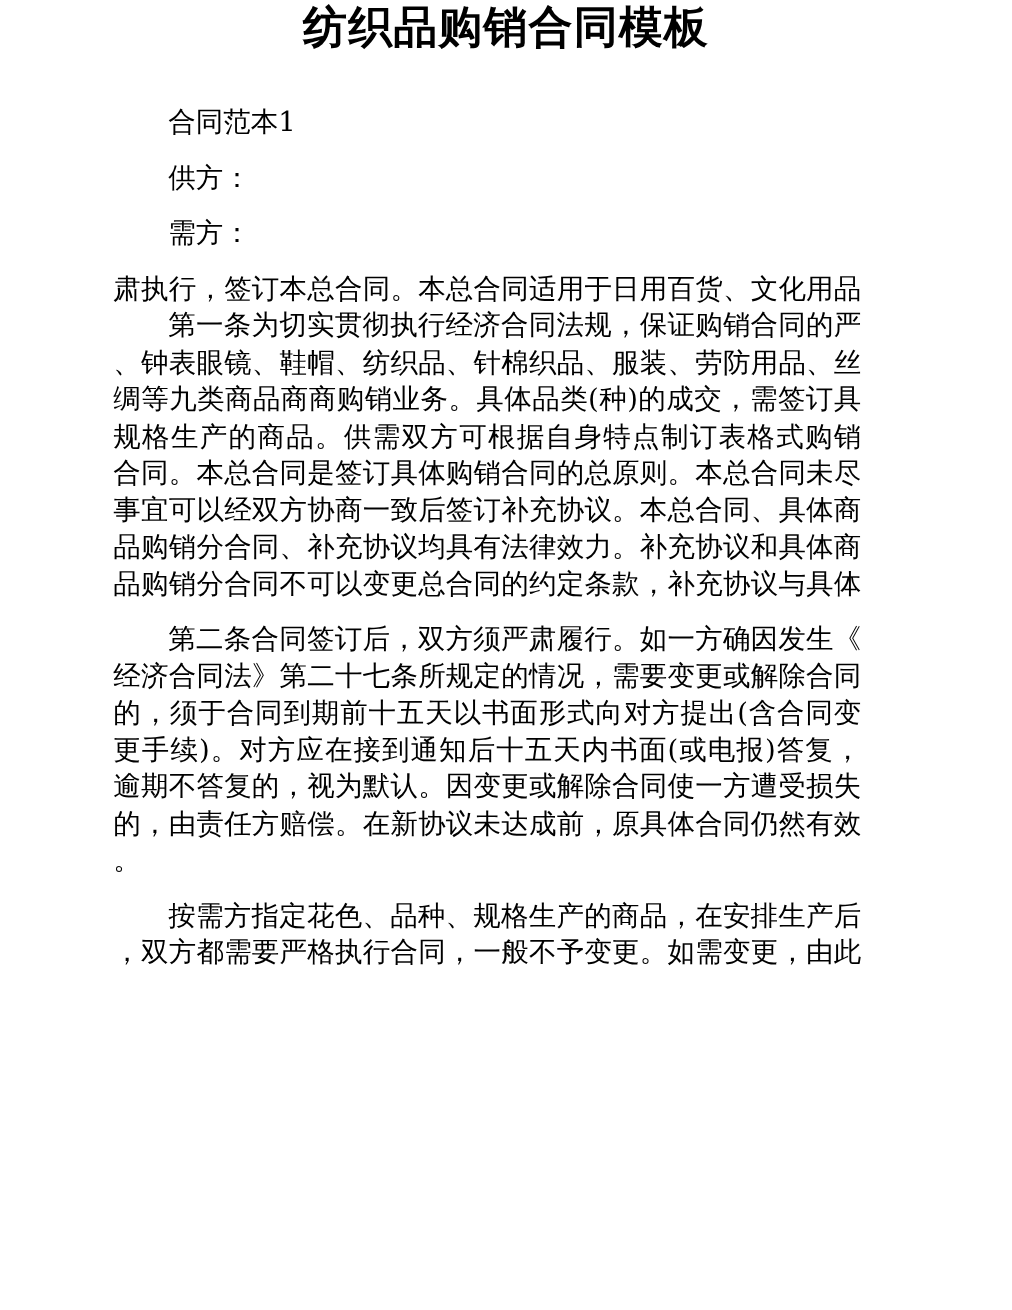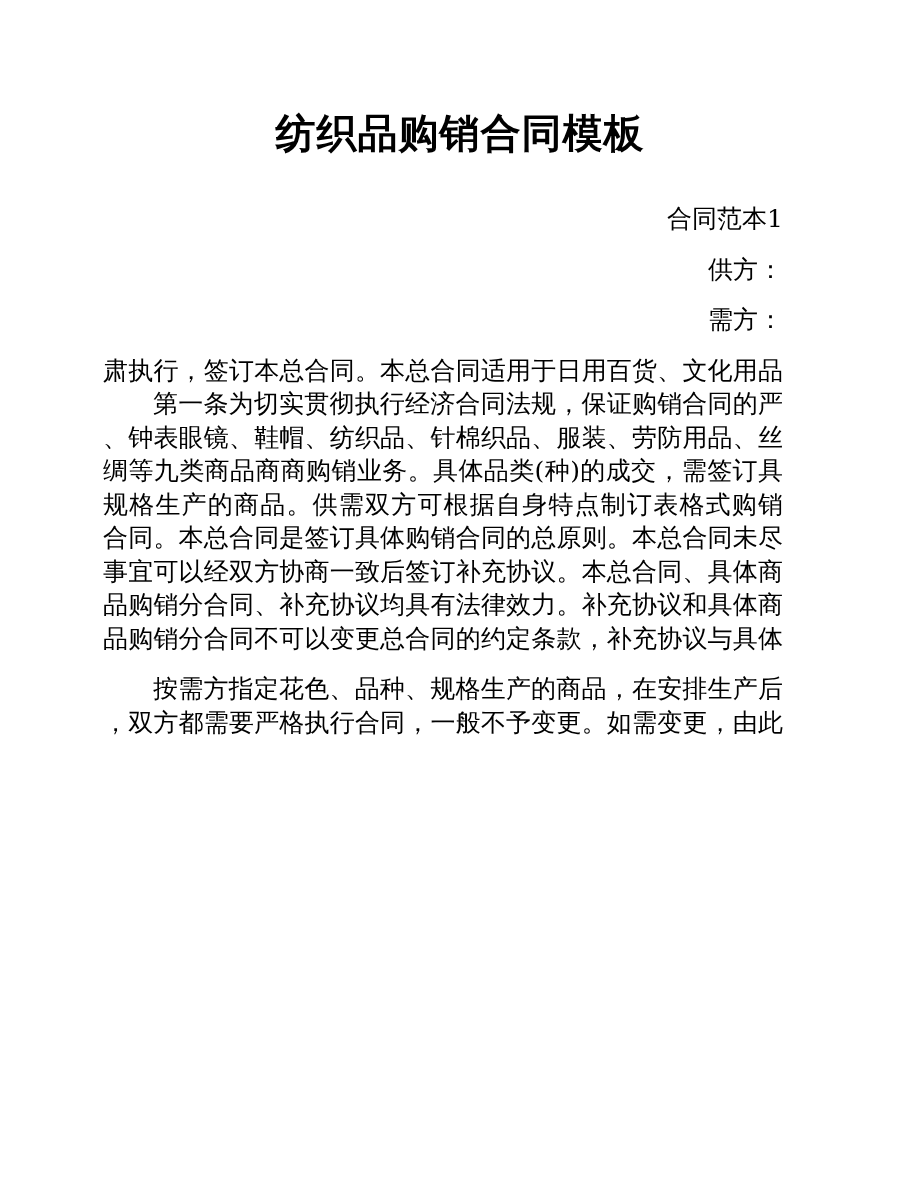--- a/index.html
+++ b/index.html
@@ -7,21 +7,20 @@
     padding: 0;
     background: #ffffff;
   }
   .page {
     position: relative;
     width: 920px;
     height: 1191px;
     background: #ffffff;
     color: #000000;
     box-sizing: border-box;
-    padding-top: 108px;
     overflow: hidden;
   }
   .doc-title {
     margin: 0 0 44px 0;
     font-family: "Liberation Sans", sans-serif;
     font-weight: bold;
     font-size: 40px;
     line-height: 50px;
     letter-spacing: 1px;
     text-align: center;
@@ -31,21 +30,21 @@
     margin-left: 103px;
     width: 680px;
     font-family: "DejaVu Serif", "Liberation Serif", serif;
     font-size: 25px;
     line-height: 33.5px;
     color: #000000;
   }
   .meta-line {
     padding-left: 50px;
     margin-bottom: 17px;
-    text-align: right;
+    text-align: left;
   }
   .para {
     margin-bottom: 17px;
   }
   .line {
     text-align: justify;
     text-align-last: left;
   }
   .line.indent {
     padding-left: 50px;
@@ -74,20 +73,29 @@
         <div class="line indent fill">第一条为切实贯彻执行经济合同法规，保证购销合同的严</div>
         <div class="line fill">、钟表眼镜、鞋帽、纺织品、针棉织品、服装、劳防用品、丝</div>
         <div class="line fill">绸等九类商品商商购销业务。具体品类(种)的成交，需签订具</div>
         <div class="line fill">规格生产的商品。供需双方可根据自身特点制订表格式购销</div>
         <div class="line fill">合同。本总合同是签订具体购销合同的总原则。本总合同未尽</div>
         <div class="line fill">事宜可以经双方协商一致后签订补充协议。本总合同、具体商</div>
         <div class="line fill">品购销分合同、补充协议均具有法律效力。补充协议和具体商</div>
         <div class="line fill">品购销分合同不可以变更总合同的约定条款，补充协议与具体</div>
       </div>
 
+    <div class="para">
+        <div class="line indent fill">第二条合同签订后，双方须严肃履行。如一方确因发生《</div>
+        <div class="line fill">经济合同法》第二十七条所规定的情况，需要变更或解除合同</div>
+        <div class="line fill">的，须于合同到期前十五天以书面形式向对方提出(含合同变</div>
+        <div class="line fill">更手续)。对方应在接到通知后十五天内书面(或电报)答复，</div>
+        <div class="line fill">逾期不答复的，视为默认。因变更或解除合同使一方遭受损失</div>
+        <div class="line fill">的，由责任方赔偿。在新协议未达成前，原具体合同仍然有效</div>
+        <div class="line">。</div>
+      </div>
 
     <div class="para">
         <div class="line indent fill">按需方指定花色、品种、规格生产的商品，在安排生产后</div>
         <div class="line fill">，双方都需要严格执行合同，一般不予变更。如需变更，由此</div>
       </div>
 
   </div>
 </div>
 
 </body></html>

